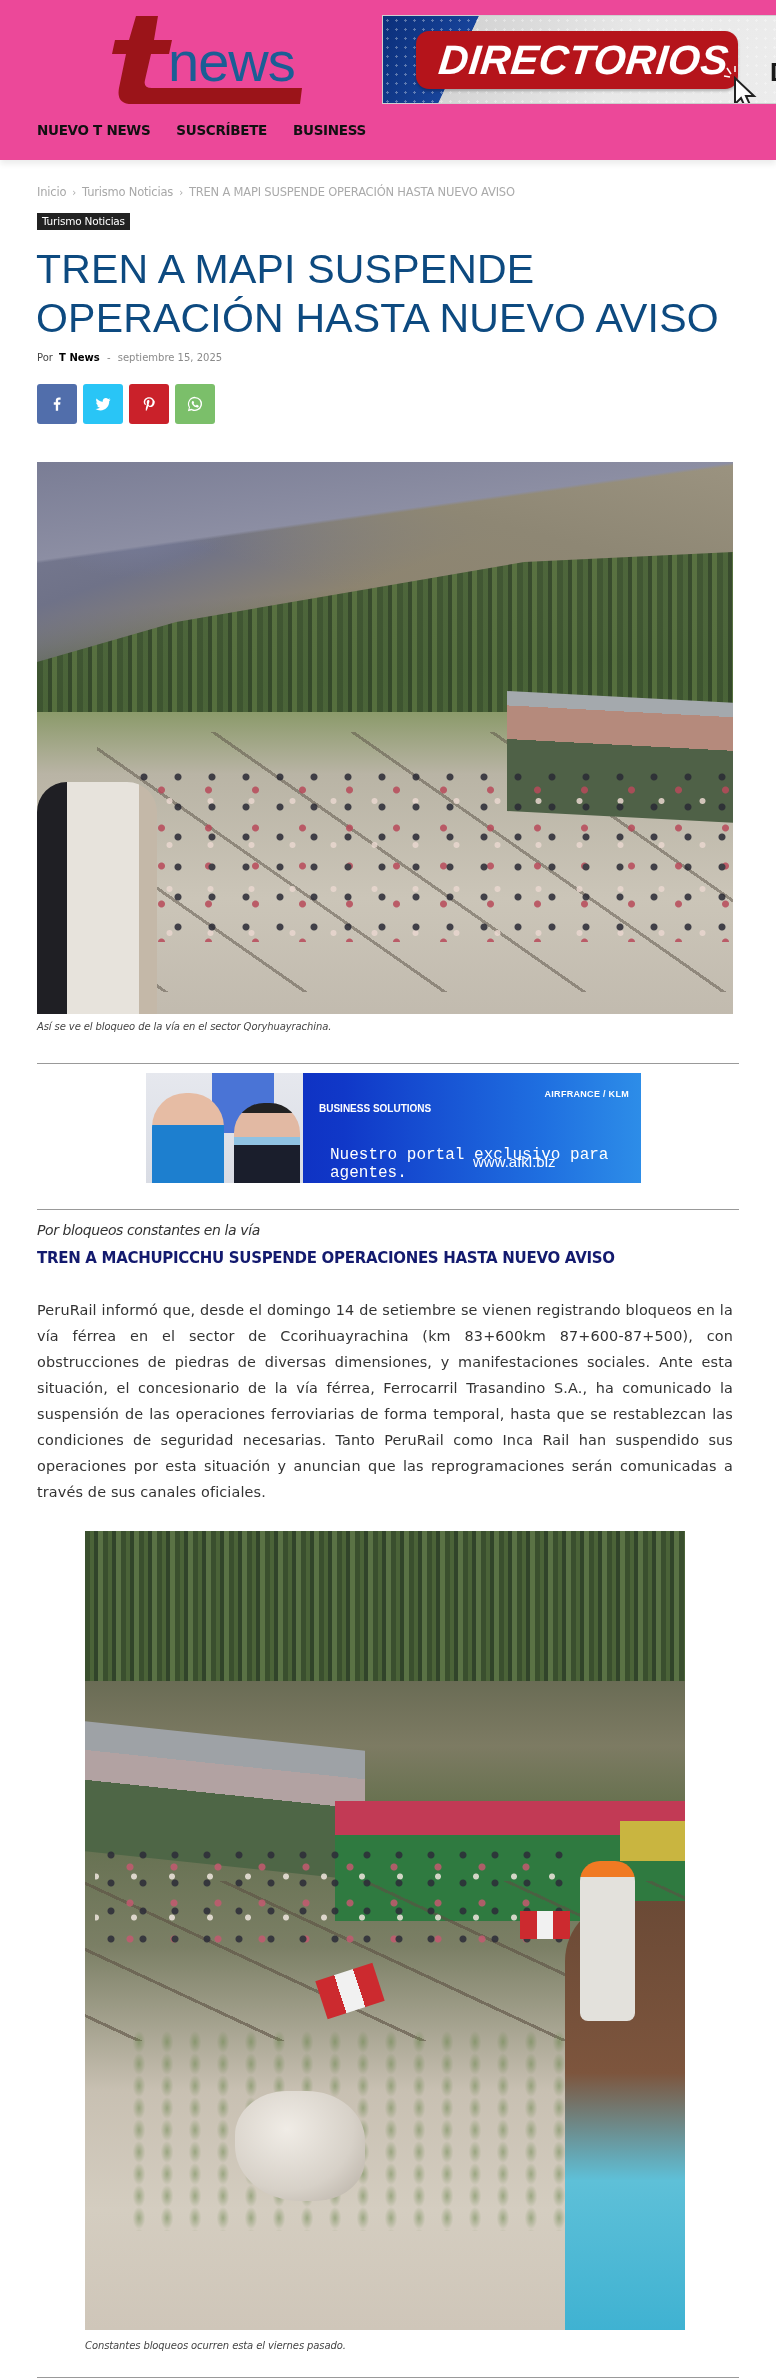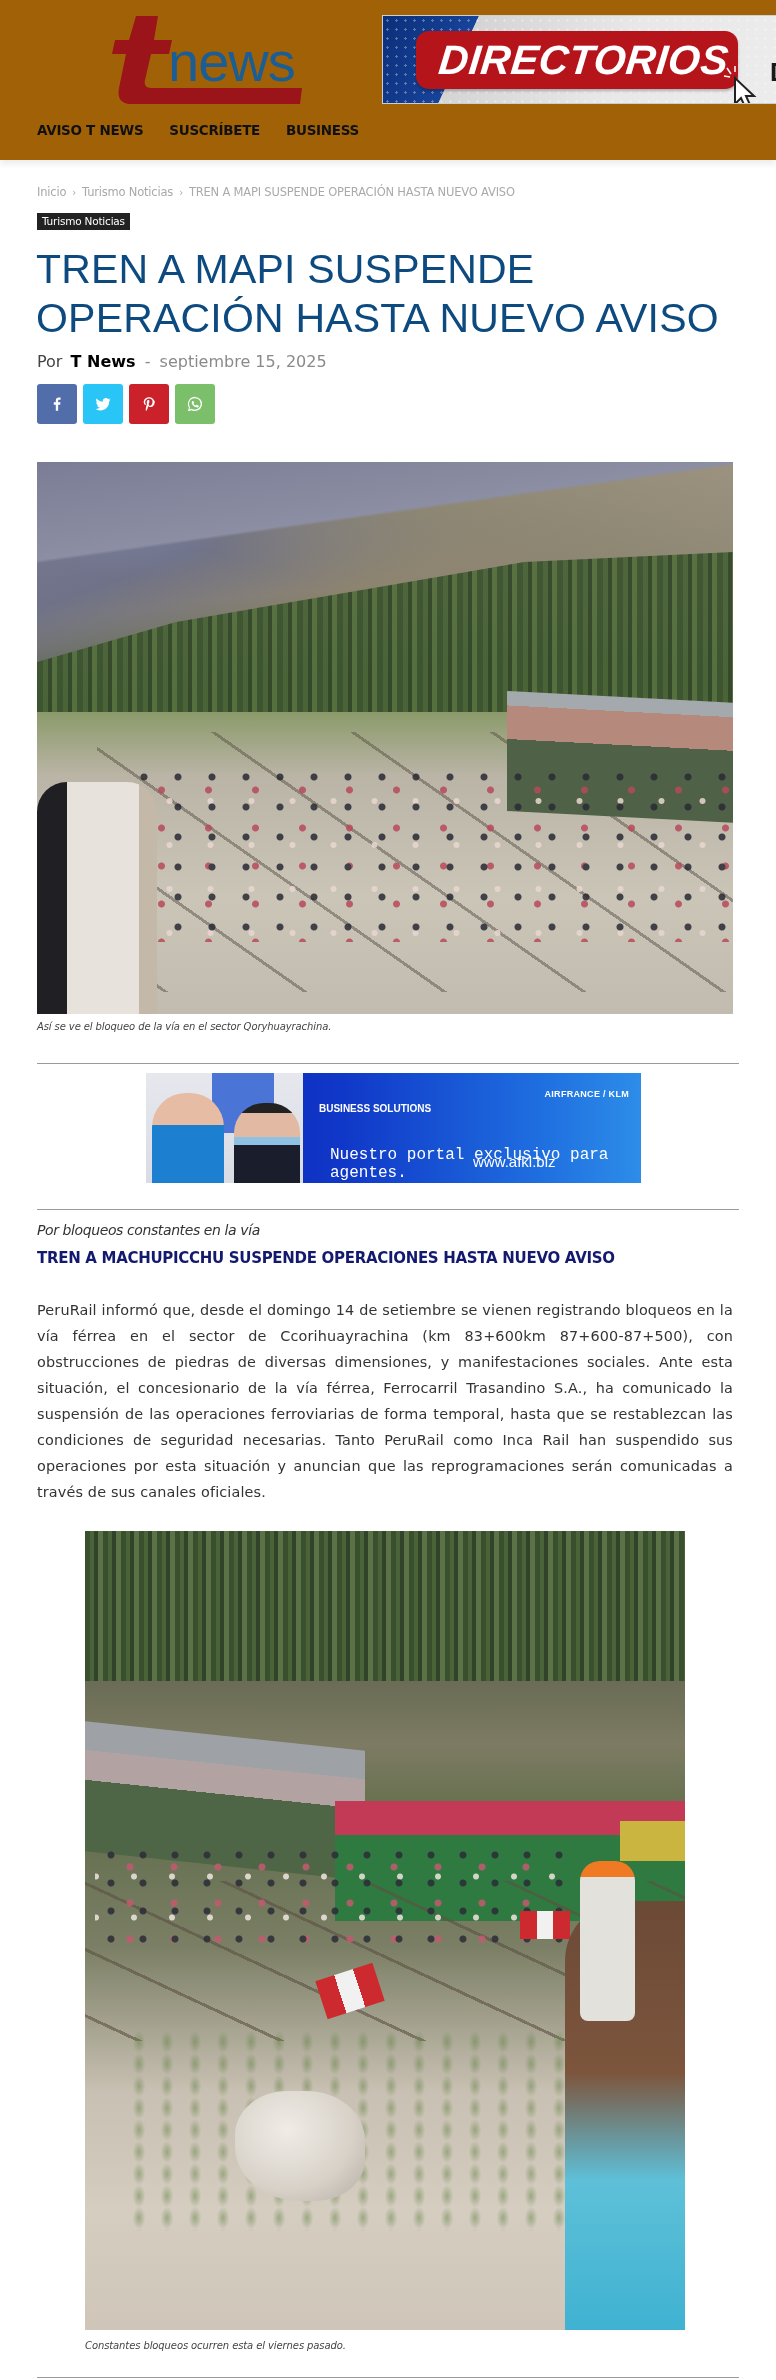--- a/index.html
+++ b/index.html
@@ -1,39 +1,39 @@
 <!DOCTYPE html>
 <html><head>
 <meta charset="utf-8">
 <style>
   * { box-sizing: border-box; margin: 0; padding: 0; }
   html, body { width: 776px; background: #ffffff; }
   body { font-family: "DejaVu Sans", sans-serif; color: #222; position: relative; height: 2380px; overflow: hidden; }
 
   
-  .header { position: absolute; left: 0; top: 0; width: 776px; height: 160px; background: #a16207; box-shadow: 0 4px 6px rgba(0,0,0,0.08); z-index: 2; }
+  .header { position: absolute; left: 0; top: 0; width: 776px; height: 160px; background: #ec4899; box-shadow: 0 4px 6px rgba(0,0,0,0.08); z-index: 2; }
   .logo { position: absolute; left: 112px; top: 14px; width: 190px; height: 92px; }
   .banner { position: absolute; left: 382px; top: 15px; width: 394px; height: 89px; overflow: hidden; border: 1px solid #cfcfcf; border-right: none;
     background: linear-gradient(115deg, #0b2f7a 0%, #17439a 22%, #d4d4d4 22.2%, #e8e8e8 60%, #ececec 100%); }
   .banner-dots { position: absolute; inset: 0; background-image: radial-gradient(rgba(255,255,255,0.55) 1px, transparent 1.4px); background-size: 9px 9px; opacity: 0.6; }
   .banner-pill { position: absolute; left: 33px; top: 15px; width: 322px; height: 58px; border-radius: 13px; background: #b5141b; box-shadow: 0 2px 3px rgba(0,0,0,0.25); }
   .banner-text { position: absolute; left: 56px; top: 22px; font-family: "Liberation Sans", sans-serif; font-weight: bold; font-style: italic; font-size: 41px; color: #fff; letter-spacing: 0.5px; line-height: 44px; transform: skewX(-6deg); }
   .banner-cursor { position: absolute; left: 340px; top: 50px; width: 40px; height: 46px; }
   .banner-partial { position: absolute; left: 387px; top: 41px; font-family: "Liberation Sans", sans-serif; font-weight: bold; font-size: 26px; color: #1a1a1a; }
 
   .nav { position: absolute; left: 37px; top: 122px; display: flex; gap: 0; }
   .nav a { display: block; font-family: "DejaVu Sans", sans-serif; font-weight: bold; font-size: 13.5px; color: #111; text-decoration: none; margin-right: 26px; letter-spacing: -0.3px; }
 
   
   .breadcrumb { position: absolute; left: 37px; top: 185px; font-size: 11.5px; color: #aaa; letter-spacing: -0.2px; white-space: nowrap; }
   .breadcrumb .sep { margin: 0 6px; font-size: 10px; }
   .crumb-link { color: #a8a8a8; text-decoration: none; }
   .cat-tag { position: absolute; left: 37px; top: 213px; height: 17px; padding: 0 5px; background: #222; color: #fff; font-size: 10.5px; line-height: 17px; letter-spacing: -0.2px; }
   .title { position: absolute; left: 36px; top: 245px; width: 700px; font-family: "Liberation Sans", sans-serif; font-size: 41px; line-height: 49px; color: #0d4a80; font-weight: normal; letter-spacing: 0.2px; }
-  .meta { position: absolute; left: 37px; top: 352px; font-size: 16px; color: #444; white-space: nowrap; }
+  .meta { position: absolute; left: 37px; top: 352px; font-size: 10px; color: #444; white-space: nowrap; }
   .meta .author { font-weight: bold; color: #000; margin-left: 3px; }
   .meta .dash { margin: 0 4px; color: #888; }
   .meta .date { color: #8a8a8a; }
 
   .share { position: absolute; left: 37px; top: 384px; display: flex; gap: 6px; }
   .share-btn { width: 40px; height: 40px; border-radius: 3px; display: flex; align-items: center; justify-content: center; }
   .share-btn svg { width: 18px; height: 18px; fill: #fff; }
   .fb { background: #516eab; }
   .tw { background: #29c5f6; }
   .pin { background: #ca212a; }
@@ -130,21 +130,21 @@
           <line x1="4" y1="2" x2="8" y2="8"></line>
           <line x1="1" y1="10" x2="7" y2="11"></line>
           <line x1="12" y1="0" x2="12" y2="6"></line>
         </g>
       <path d="M12 12 L12 38 L18 32 L23 43 L28 41 L23 30 L31 30 Z" fill="#fff" stroke="#222" stroke-width="2"></path>
     </svg>
     <div class="banner-partial">D</div>
   </div>
 
   <nav class="nav">
-    <a>AVISO T NEWS</a>
+    <a>NUEVO T NEWS</a>
     <a>SUSCRÍBETE</a>
     <a>BUSINESS</a>
   </nav>
 </header>
 
 <div class="breadcrumb">
   <a class="crumb-link">Inicio</a><span class="sep">›</span><a class="crumb-link">Turismo Noticias</a><span class="sep">›</span><span>TREN A MAPI SUSPENDE OPERACIÓN HASTA NUEVO AVISO</span>
 </div>
 
 <a class="cat-tag">Turismo Noticias</a>

